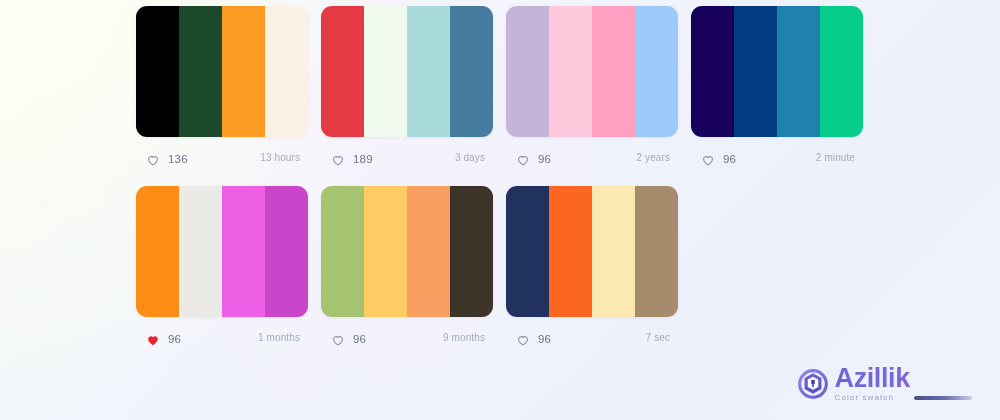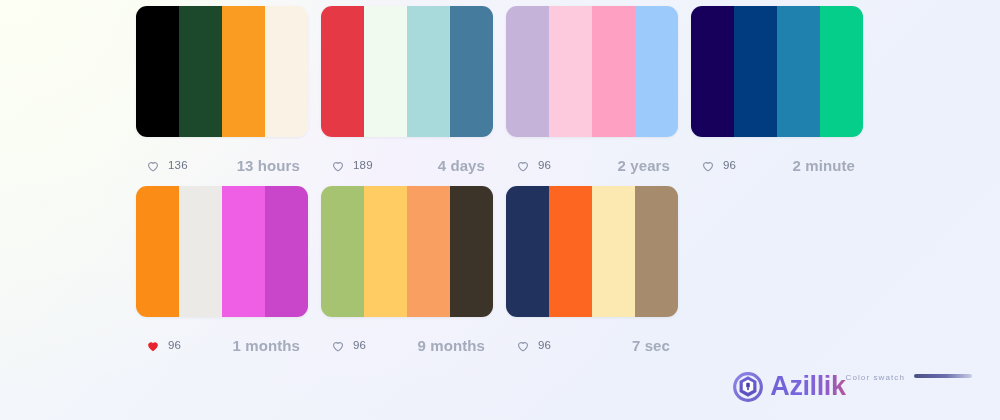--- a/index.html
+++ b/index.html
@@ -48,21 +48,21 @@
 
   .swatch-strip .swatch {
     flex: 1 1 0;
     height: 100%;
   }
 
   .card-meta {
     margin-top: 16px;
     height: 20px;
     display: flex;
-    align-items: flex-end;
+    align-items: flex-start;
     justify-content: space-between;
     padding: 0 8px 0 10px;
   }
 
   .like-group {
     display: flex;
     align-items: center;
     gap: 8px;
   }
 
@@ -73,25 +73,24 @@
   }
 
   .like-count {
     font-size: 11.5px;
     color: #6c7487;
     letter-spacing: 0.2px;
     line-height: 1;
   }
 
   .time-ago {
-    font-size: 15px;
+    font-size: 10px;
     color: #a4abbb;
     letter-spacing: 0.1px;
     line-height: 1;
-    font-weight: bold;
   }
 
   
   .brand {
     position: absolute;
     right: 28px;
     bottom: 18px;
     display: flex;
     align-items: center;
     gap: 7px;
@@ -99,40 +98,40 @@
 
   .brand-badge {
     width: 30px;
     height: 30px;
     flex: 0 0 30px;
     position: relative;
   }
 
   .brand-text-wrap {
     display: flex;
-    flex-direction: row;
+    flex-direction: column;
     justify-content: center;
     line-height: 1;
   }
 
   .brand-name {
     font-size: 27px;
     font-weight: bold;
     letter-spacing: -0.4px;
     background: linear-gradient(90deg, #6f63d6 0%, #7b66dd 45%, #8b5fd0 70%, #b2569b 100%);
     -webkit-background-clip: text;
     background-clip: text;
     color: transparent;
     line-height: 1.02;
   }
 
   .brand-sub-row {
     display: flex;
-    align-items: flex-start;
-    gap: 9px;
+    align-items: center;
+    gap: 20px;
     margin-top: 1px;
   }
 
   .brand-sub {
     font-size: 8px;
     color: #9aa0c2;
     letter-spacing: 1.1px;
     white-space: nowrap;
   }
 
@@ -175,21 +174,21 @@
       </div>
       <div class="card-meta">
         <div class="like-group">
           <span>
             <svg class="heart-icon" viewBox="0 0 24 24">
               <path fill="none" stroke="#8b93a6" stroke-width="1.9" stroke-linejoin="round" d="M12 20.3s-7.6-4.9-7.6-10.2A4.4 4.4 0 0 1 12 7.6a4.4 4.4 0 0 1 7.6 2.5c0 5.3-7.6 10.2-7.6 10.2z"></path>
             </svg>
           </span>
           <span class="like-count">189</span>
         </div>
-        <span class="time-ago">4 days</span>
+        <span class="time-ago">3 days</span>
       </div>
     </div>
     <div class="palette-card">
       <div class="swatch-strip">
         <div class="swatch" style="background: rgb(197, 179, 218);"></div>
         <div class="swatch" style="background: rgb(252, 201, 221);"></div>
         <div class="swatch" style="background: rgb(253, 160, 193);"></div>
         <div class="swatch" style="background: rgb(156, 202, 251);"></div>
       </div>
       <div class="card-meta">

